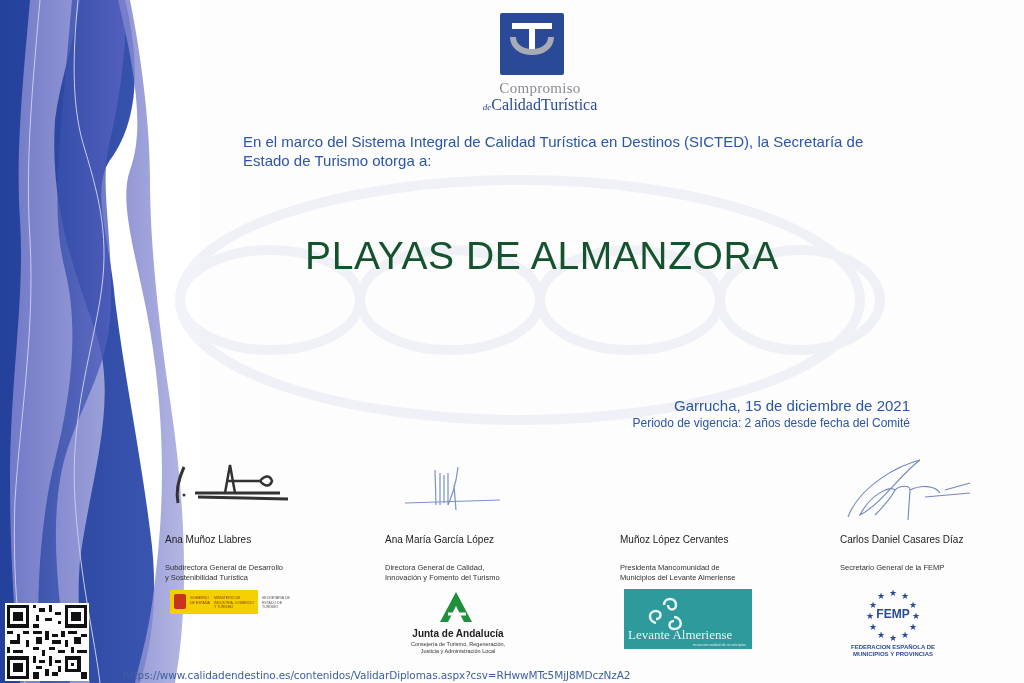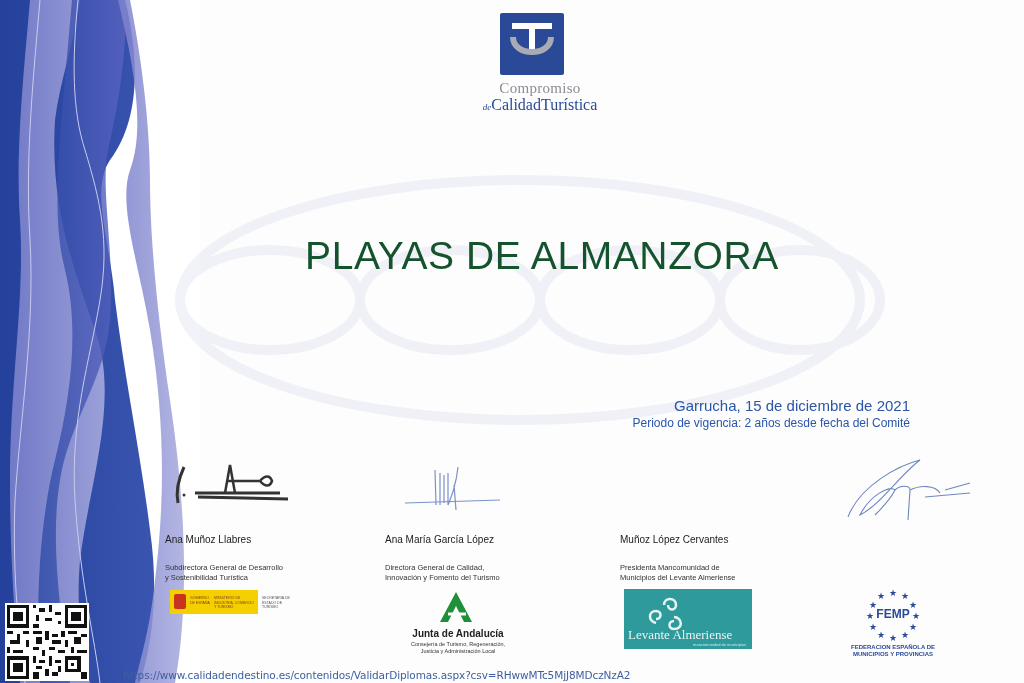--- a/index.html
+++ b/index.html
@@ -81,20 +81,21 @@
   <div id="logo">
     <svg width="64" height="62" viewBox="0 0 64 62">
       <rect x="12" y="10" width="40" height="6" fill="#ffffff"></rect>
       <rect x="29" y="16" width="6" height="22" fill="#ffffff"></rect>
       <path d="M13,24 C13,44 51,44 51,24" stroke="#a8abb3" stroke-width="6" fill="none"></path>
     </svg>
   </div>
   <div id="logo-text-1">Compromiso</div>
   <div id="logo-text-2"><span class="de">de</span><span>CalidadTurística</span></div>
 
+  <div class="intro">En el marco del Sistema Integral de Calidad Turística en Destinos (SICTED), la Secretaría de Estado de Turismo otorga a:</div>
   <div class="awardee">PLAYAS DE ALMANZORA</div>
   <div class="place-date">Garrucha, 15 de diciembre de 2021</div>
   <div class="validity">Periodo de vigencia: 2 años desde fecha del Comité</div>
 
   <svg class="sig" style="left:170px;" width="130" height="55" viewBox="0 0 130 55">
     <path d="M14,12 C8,25 6,38 8,48" stroke="#333" stroke-width="3" fill="none"></path>
     <circle cx="14" cy="40" r="1.5" fill="#333"></circle>
     <path d="M25,38 L110,38 M28,42 L118,44" stroke="#333" stroke-width="3" fill="none"></path>
     <path d="M55,38 L60,10 L65,38 M58,26 L90,26 C95,20 100,20 102,26 C100,32 95,32 90,26" stroke="#333" stroke-width="2.5" fill="none"></path>
   </svg>
@@ -113,20 +114,24 @@
   </div>
   <div class="signer" style="left:385px; top:534px;">
     <div class="name">Ana María García López</div>
     <div class="role">Directora General de Calidad,
 Innovación y Fomento del Turismo</div>
   </div>
   <div class="signer" style="left:620px; top:534px;">
     <div class="name">Muñoz López Cervantes</div>
     <div class="role">Presidenta Mancomunidad de
 Municipios del Levante Almeriense</div>
+  </div>
+  <div class="signer" style="left:840px; top:534px;">
+    <div class="name">Carlos Daniel Casares Díaz</div>
+    <div class="role">Secretario General de la FEMP</div>
   </div>
 
   <div class="logo-box" style="left:170px; top:590px; width:130px; height:24px;">
     <div style="position:absolute; left:0; top:0; width:88px; height:24px; background:#f5d000;">
       <div style="position:absolute; left:4px; top:4px; width:12px; height:15px; background:#c8341f; border-radius:2px;"></div>
       <div style="position:absolute; left:20px; top:6px; font-size:3.5px; color:#8a3b1f; line-height:4.5px; width:20px;">GOBIERNO DE ESPAÑA</div>
       <div style="position:absolute; left:44px; top:6px; font-size:3.5px; color:#8a3b1f; line-height:4.5px; width:42px;">MINISTERIO DE INDUSTRIA, COMERCIO Y TURISMO</div>
     </div>
     <div style="position:absolute; left:92px; top:6px; font-size:3.5px; color:#555; line-height:4.5px; width:36px;">SECRETARÍA DE ESTADO DE TURISMO</div>
   </div>

